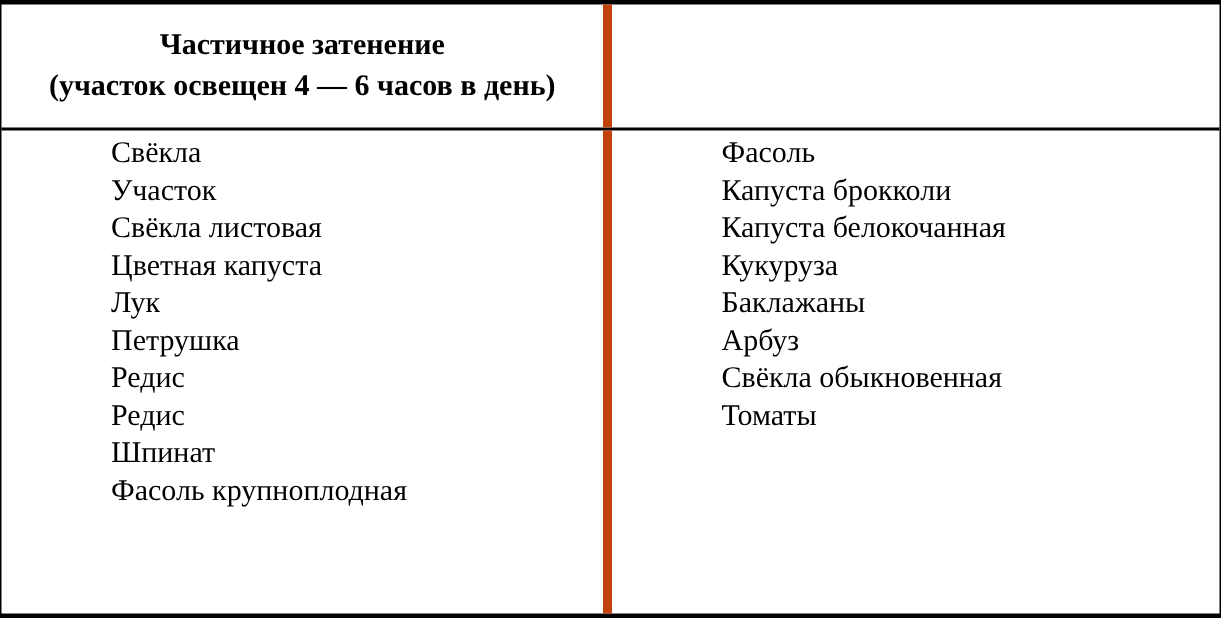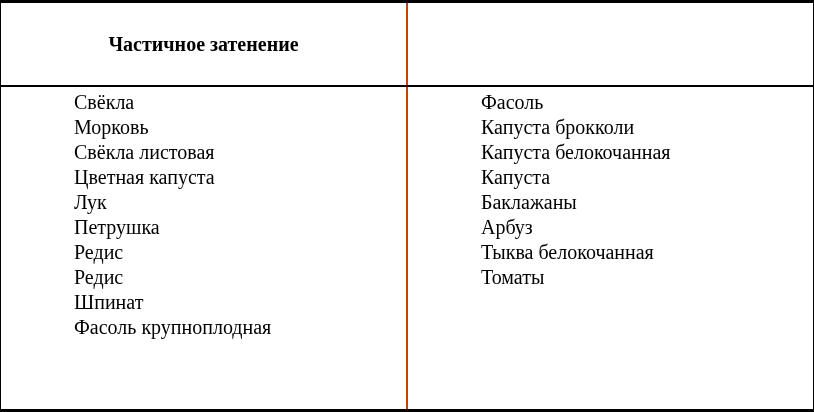--- a/index.html
+++ b/index.html
@@ -37,21 +37,21 @@
     display: flex;
     flex-direction: row;
     flex: 1 1 auto;
   }
   .cell {
     box-sizing: border-box;
     width: 407px;
     flex: 0 0 auto;
   }
   .cell.left {
-    border-right: 2px solid #c2410c;
+    border-right: 6px solid #c2410c;
   }
   .header-cell {
     display: flex;
     flex-direction: column;
     align-items: center;
     justify-content: center;
     text-align: center;
     font-weight: bold;
     font-size: 20px;
     line-height: 27px;
@@ -68,42 +68,43 @@
 </style>
 </head>
 <body>
 
 <div class="page">
   <div class="veg-table">
 
     <div class="header-row">
       <div class="cell left header-cell">
         <div>Частичное затенение</div>
+        <div>(участок освещен 4 — 6 часов в день)</div>
       </div>
     </div>
 
     <div class="body-row">
       <div class="cell left body-cell">
           <div class="list-item">Свёкла</div>
-          <div class="list-item">Морковь</div>
+          <div class="list-item">Участок</div>
           <div class="list-item">Свёкла листовая</div>
           <div class="list-item">Цветная капуста</div>
           <div class="list-item">Лук</div>
           <div class="list-item">Петрушка</div>
           <div class="list-item">Редис</div>
           <div class="list-item">Редис</div>
           <div class="list-item">Шпинат</div>
           <div class="list-item">Фасоль крупноплодная</div>
         </div>
       <div class="cell body-cell">
           <div class="list-item">Фасоль</div>
           <div class="list-item">Капуста брокколи</div>
           <div class="list-item">Капуста белокочанная</div>
-          <div class="list-item">Капуста</div>
+          <div class="list-item">Кукуруза</div>
           <div class="list-item">Баклажаны</div>
           <div class="list-item">Арбуз</div>
-          <div class="list-item">Тыква белокочанная</div>
+          <div class="list-item">Свёкла обыкновенная</div>
           <div class="list-item">Томаты</div>
         </div>
     </div>
 
   </div>
 </div>
 
 </body></html>

